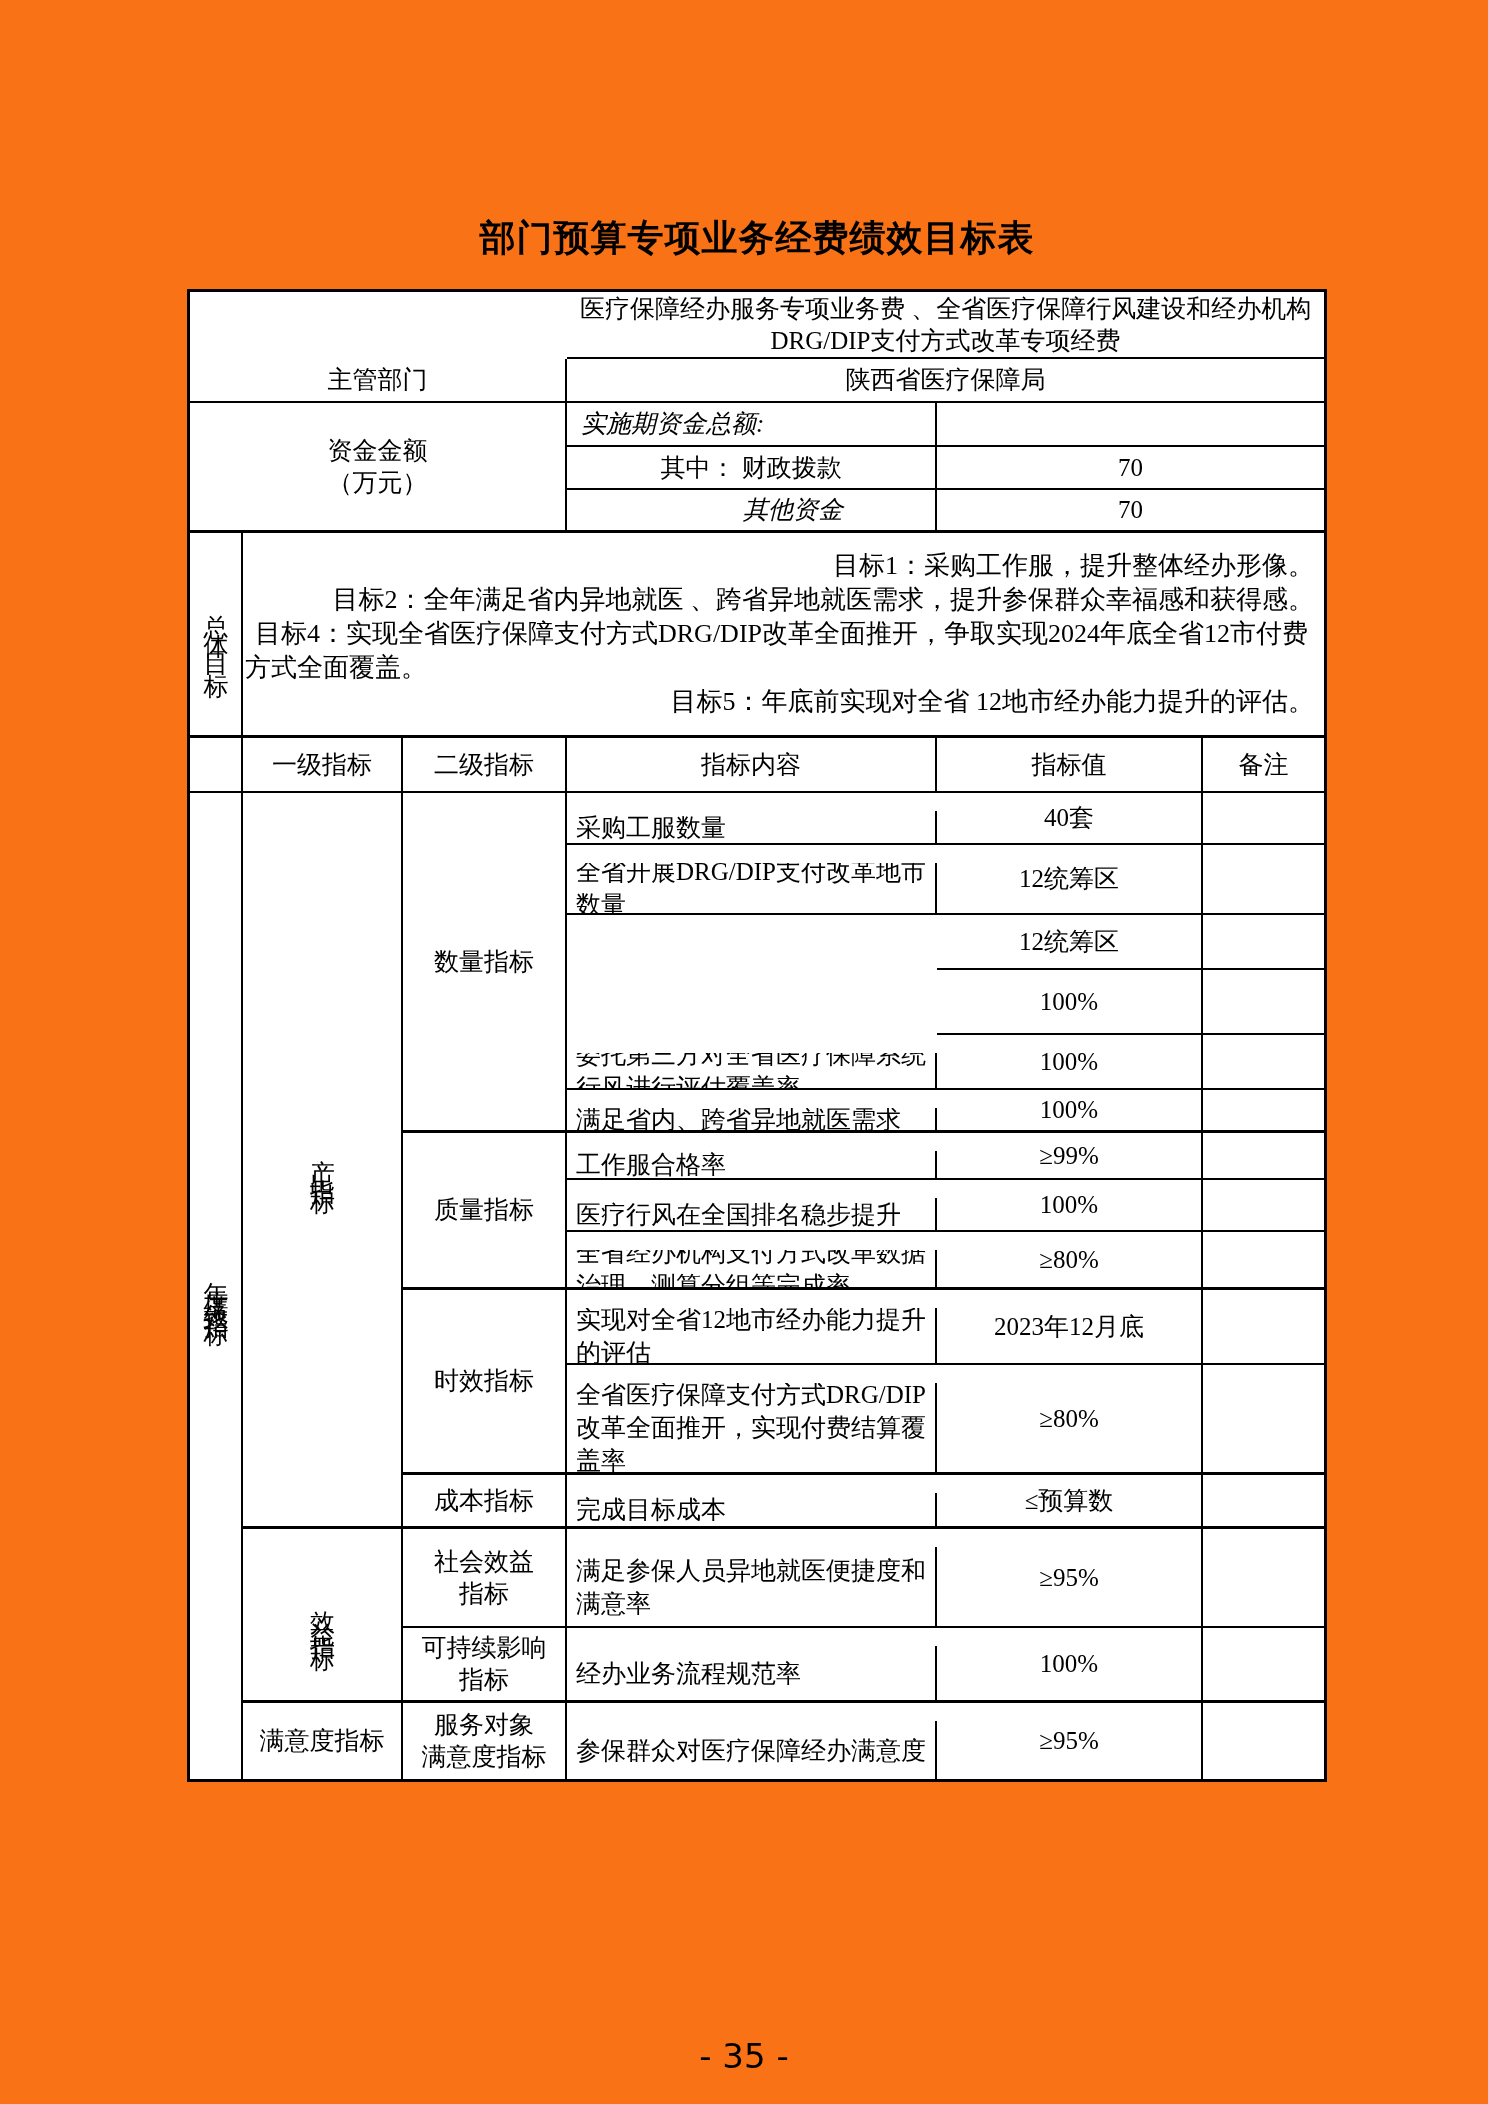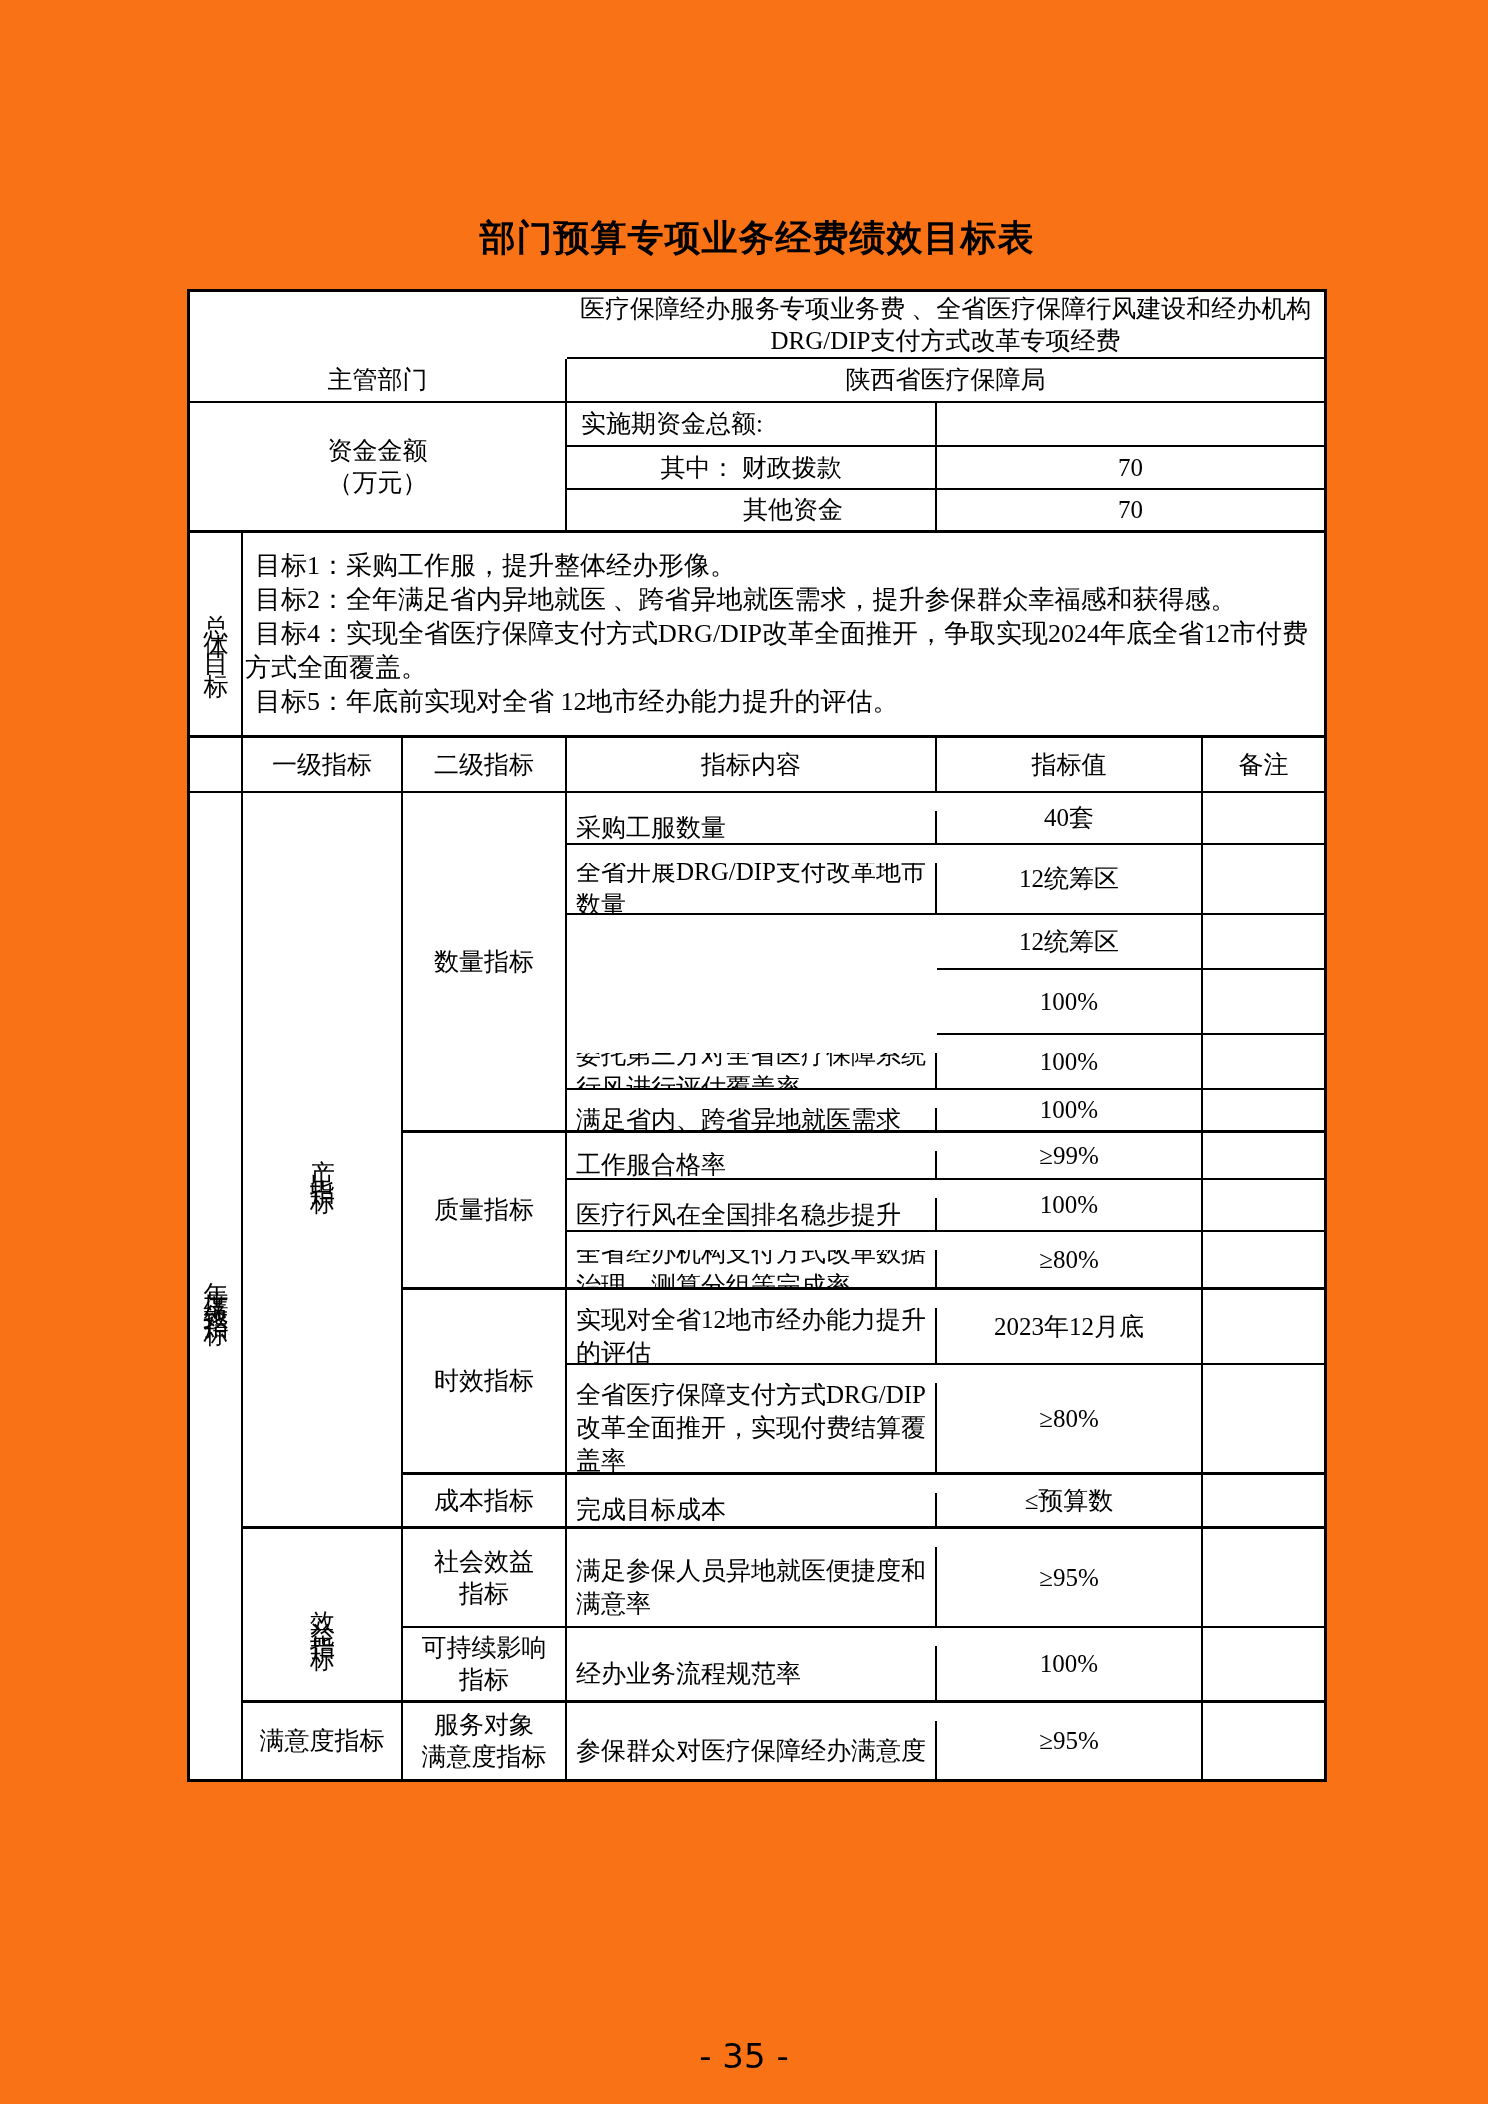--- a/index.html
+++ b/index.html
@@ -22,25 +22,25 @@
     box-sizing:border-box;
     border-right:2px solid #000; border-bottom:2px solid #000;
     display:flex; align-items:center; justify-content:center;
     text-align:center; font-size:25px; line-height:32px;
     overflow:hidden;
   }
   .lc { border-right:none; }
   .lr { border-bottom:none; }
   .tk { border-bottom-width:3px; }
   .pre { white-space:pre-line; }
-  .leftpad { justify-content:flex-start; text-align:right; }
+  .leftpad { justify-content:flex-start; text-align:right;font-style:italic; }
   .content { justify-content:flex-start; text-align:left; padding:4px 6px 4px 9px; line-height:33px;margin-top:18px; }
   .vert { writing-mode:vertical-rl; text-orientation:upright; }
   .goals {
-    flex-direction:column; align-items:flex-start; justify-content:center;
+    flex-direction:column; align-items:flex-end; justify-content:center;
     text-align:left; padding:2px 10px 2px 2px; font-size:26px; line-height:34px;
   }
   .goal-line { text-indent:10px; }
   .pagenum {
     position:absolute; top:2036px; left:0; width:100%; text-align:center;
     font-size:34px; font-family:"DejaVu Sans","Liberation Sans",sans-serif;
   }
 </style>
 </head>
 <body>

